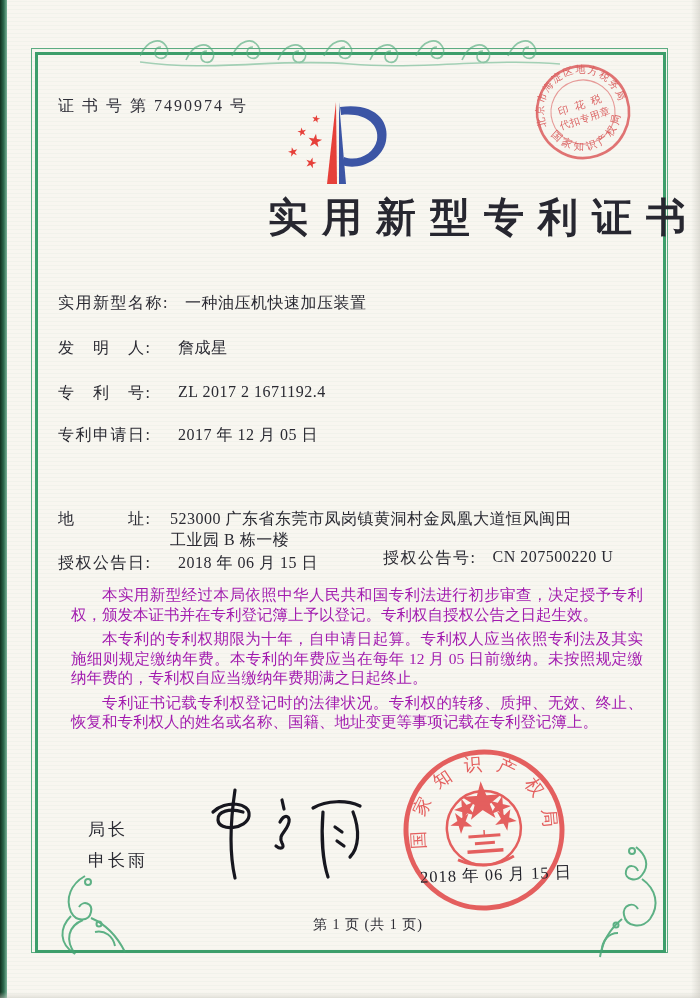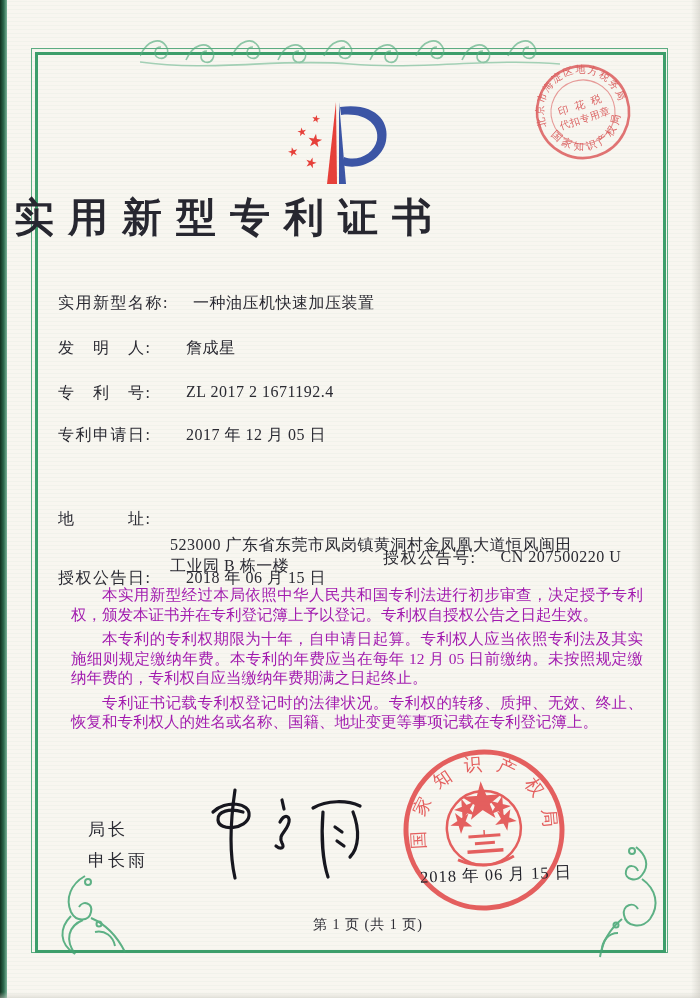--- a/index.html
+++ b/index.html
@@ -11,26 +11,26 @@
         background:linear-gradient(90deg,#10301f,#2e6b4f 55%,#7cb499);}
   .edge-right{position:absolute;right:0;top:0;bottom:0;width:9px;opacity:.55;
         background:linear-gradient(270deg,#c9c7bf,rgba(201,199,191,0));}
   .edge-bottom{position:absolute;left:0;right:0;bottom:0;height:6px;opacity:.5;
         background:linear-gradient(0deg,#cfcdc5,rgba(207,205,197,0));}
   .frame-outer{position:absolute;left:31px;top:48px;width:635px;height:903px;
         border:1px solid #5bac81;}
   .frame-inner{position:absolute;left:35px;top:52px;width:625px;height:895px;
         border:3px solid #3d9e6b;}
   .cert-no{position:absolute;left:58px;top:96px;font-size:16px;letter-spacing:2px;color:#2f2f38;}
-  .title{position:absolute;left:0;right:0;top:190px;text-align:left;font-size:40px;
+  .title{position:absolute;left:0;right:0;top:190px;text-align:right;font-size:40px;
         font-weight:700;letter-spacing:14px;text-indent:14px;color:#272730;}
   .row{position:absolute;left:58px;font-size:16px;display:flex;align-items:flex-start;color:#2a2a32;}
   .row .lbl{display:inline-block;min-width:104px;letter-spacing:1.5px;white-space:pre;}
-  .row .val{margin-left:24px;letter-spacing:0.5px;white-space:pre;}
-  .row .val2{margin-left:8px;letter-spacing:0.5px;margin-top:26px;}
+  .row .val{margin-left:16px;letter-spacing:0.5px;white-space:pre;}
+  .row .val2{margin-left:8px;letter-spacing:0.5px;}
   .paras{position:absolute;left:71px;top:585px;width:572px;font-size:15.5px;
         line-height:19.5px;text-align:justify;color:#a21caf;}
   .paras p{margin:0 0 5px 0;text-indent:31px;}
   .director-title{position:absolute;left:88px;top:818px;font-size:17px;letter-spacing:3px;}
   .director-name{position:absolute;left:88px;top:849px;font-size:17px;letter-spacing:3px;}
   .svg-abs{position:absolute;}
   .seal-date{position:absolute;left:420px;top:864px;font-size:16.5px;letter-spacing:1px;
         color:#24242b;transform:rotate(-2deg);white-space:pre;}
   .footer{position:absolute;left:0;right:0;top:916px;text-align:center;font-size:14px;
         letter-spacing:1px;color:#2c2c34;padding-left:36px;}
@@ -58,20 +58,21 @@
         <use href="#curl" x="138" y="4"></use>
       <use href="#curl" x="184" y="0"></use>
         <use href="#curl" x="230" y="4"></use>
       <use href="#curl" x="276" y="0"></use>
         <use href="#curl" x="322" y="4"></use>
       <use href="#curl" x="368" y="0"></use>
       <path d="M0,28 C70,38 140,24 210,30 C280,36 350,24 420,30" opacity="0.8"></path>
     </g>
   </svg>
 
+  <div class="cert-no">证 书 号 第 7490974 号</div>
 
   <svg class="svg-abs" style="left:280px;top:100px;" width="110" height="88" viewBox="0 0 110 88">
     <defs>
       <path id="star" d="M0,-1 L0.225,-0.309 L0.951,-0.309 L0.363,0.118 L0.588,0.809 L0,0.382 L-0.588,0.809 L-0.363,0.118 L-0.951,-0.309 L-0.225,-0.309 Z"></path>
     </defs>
     <g fill="#e6403a">
       <use href="#star" transform="translate(36,19) scale(4.2) rotate(12)"></use>
       <use href="#star" transform="translate(22,32) scale(4.6) rotate(-10)"></use>
       <use href="#star" transform="translate(35,41) scale(7.2) rotate(8)"></use>
       <use href="#star" transform="translate(13,52) scale(5) rotate(-14)"></use>
@@ -123,21 +124,21 @@
     <span class="lbl">专利申请日:</span>
     <span class="val">2017 年 12 月 05 日</span>
   </div>
   <div class="row" style="top:509px;">
     <span class="lbl">地　　　址:</span>
     <span class="val2">
       <div>523000 广东省东莞市凤岗镇黄洞村金凤凰大道恒风闽田</div>
       <div>工业园 B 栋一楼</div>
     </span>
   </div>
-  <div class="row" style="top:568px;">
+  <div class="row" style="top:553px;">
     <span class="lbl">授权公告日:</span>
     <span class="val">2018 年 06 月 15 日</span>
   </div>
   <div class="row" style="top:548px;left:383px;">
     <span class="lbl" style="min-width:0;">授权公告号:</span>
     <span class="val">CN 207500220 U</span>
   </div>
 
   <div class="paras">
     <p>本实用新型经过本局依照中华人民共和国专利法进行初步审查，决定授予专利权，颁发本证书并在专利登记簿上予以登记。专利权自授权公告之日起生效。</p>

